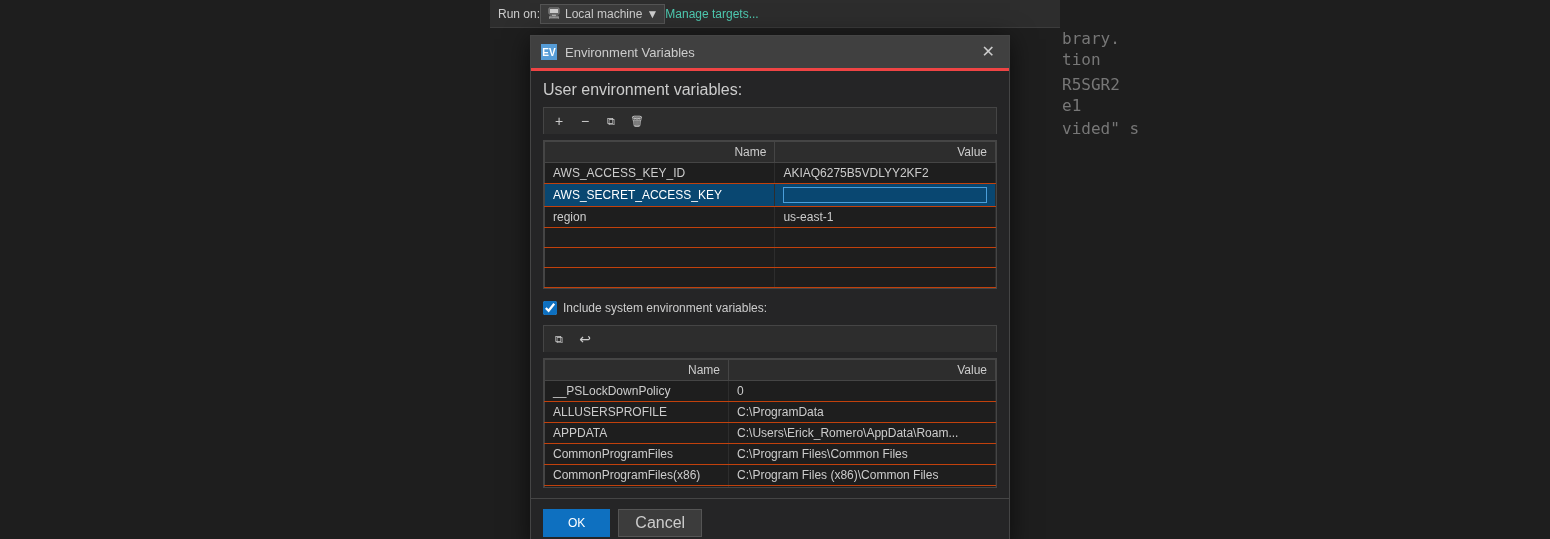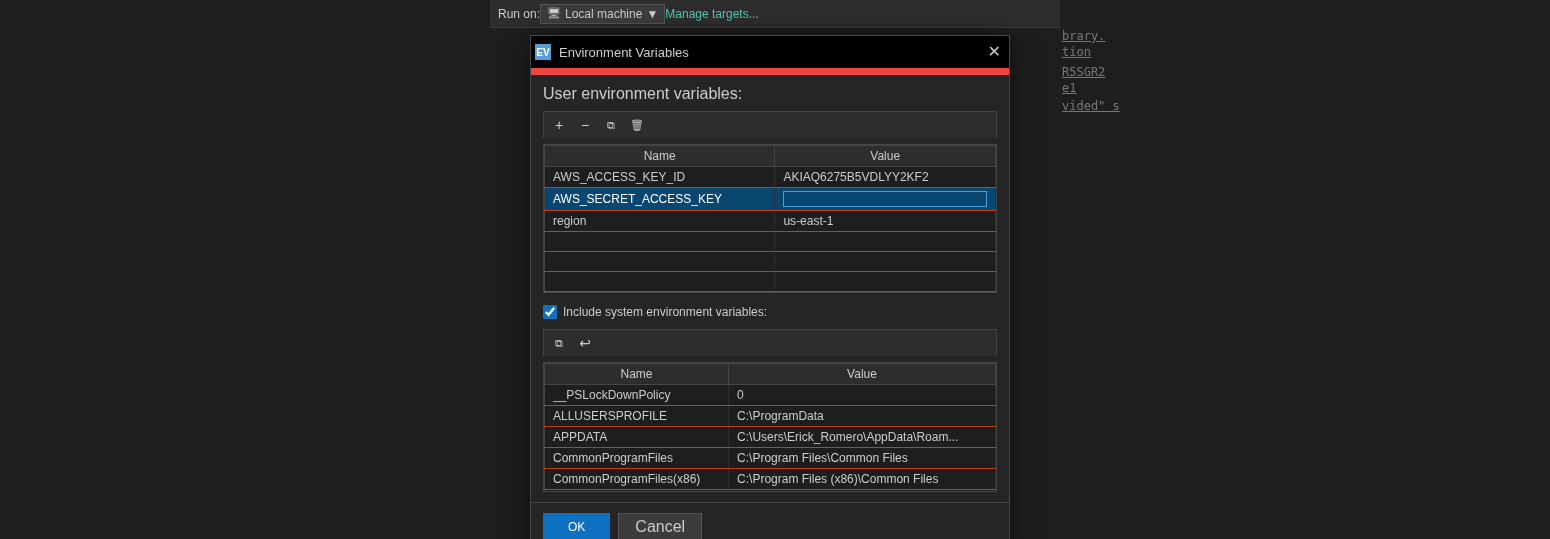--- a/index.html
+++ b/index.html
@@ -73,24 +73,24 @@
       box-shadow: 0 4px 24px rgba(0,0,0,0.6);
       z-index: 20;
       display: flex;
       flex-direction: column;
     }
 
     
     .dialog-titlebar {
       display: flex;
       align-items: center;
-      background: #000000;
-      padding: 6px 4px;
+      background: #404040;
+      padding: 6px 10px;
       gap: 8px;
-      border-bottom: 7px solid #ef4444;
+      border-bottom: 3px solid #ef4444;
       flex-shrink: 0;
     }
     .dialog-icon {
       width: 16px;
       height: 16px;
       background: #569cd6;
       color: white;
       font-size: 10px;
       display: flex;
       align-items: center;
@@ -153,21 +153,21 @@
     .env-table {
       width: 100%;
       border-collapse: collapse;
       border: 1px solid #454545;
       background: #1e1e1e;
     }
     .env-table th {
       background: #2d2d2d;
       color: #cccccc;
       font-weight: normal;
-      text-align: center;
+      text-align: right;
       padding: 3px 8px;
       border-bottom: 1px solid #454545;
       border-right: 1px solid #454545;
       font-size: 12px;
     }
     .env-table td {
       padding: 3px 8px;
       border-bottom: 1px solid #c2410c;
       border-right: 1px solid #2d2d2d;
       font-size: 12px;
@@ -252,25 +252,24 @@
       position: absolute;
       right: 0;
       top: 28px;
       width: 500px;
       height: 511px;
       background: #1e1e1e;
       overflow: hidden;
     }
     .code-line {
       font-family: Consolas, monospace;
-      font-size: 12px;
+      font-size: 16px;
       color: #555;
       padding: 1px 12px;
       white-space: nowrap;
-      text-decoration: underline;
     }
     .code-line.bright { color: #777; }
   </style>
 </head>
 <body>
 
 <div class="bg-left"></div>
 
 <div class="toolbar-strip">
   <span class="run-on-label">Run on:</span>

